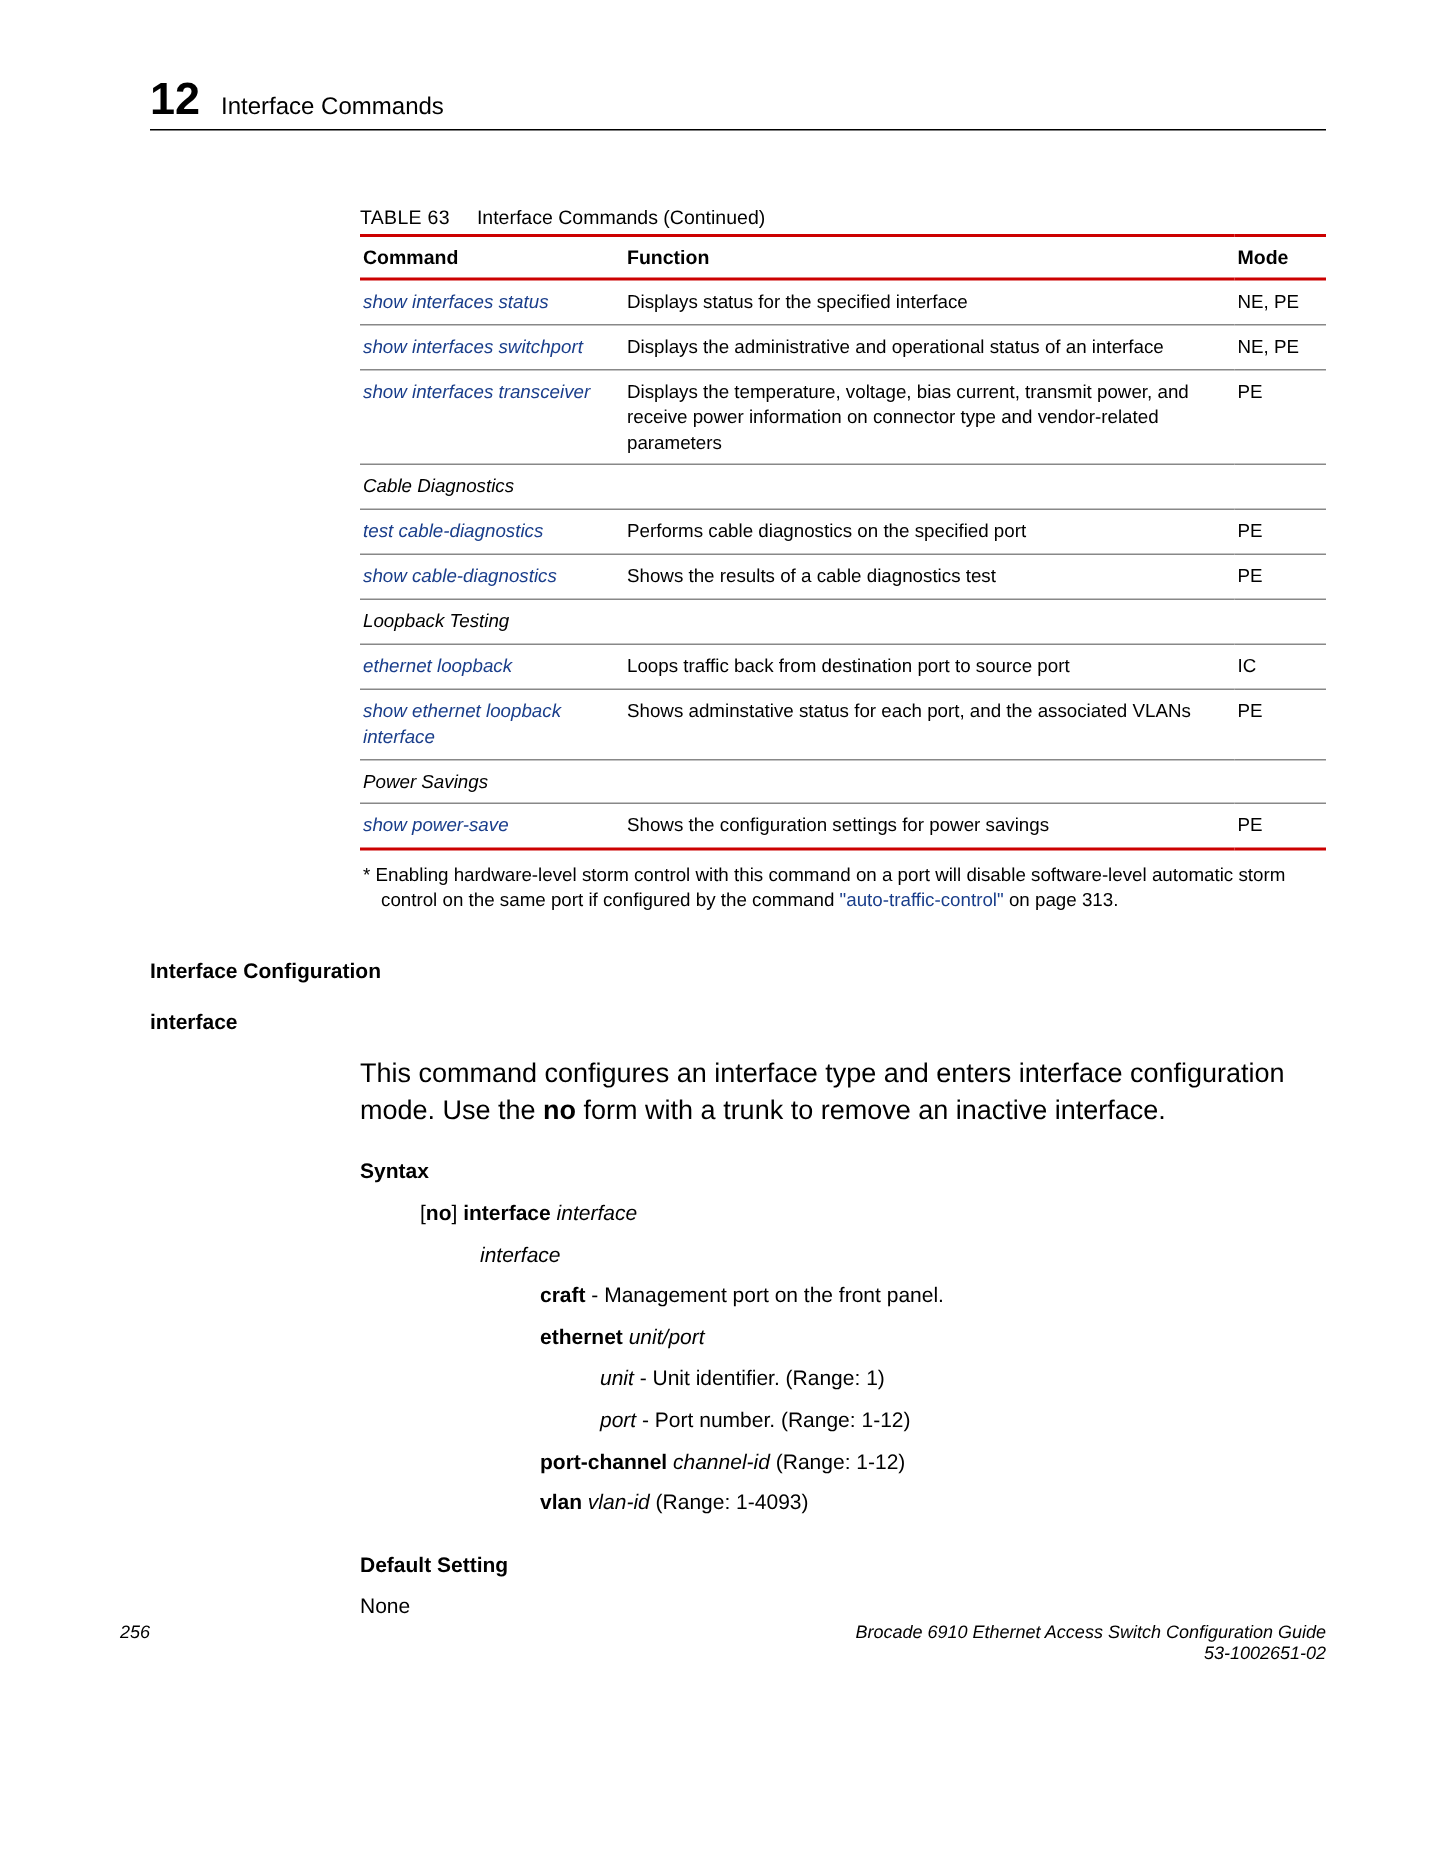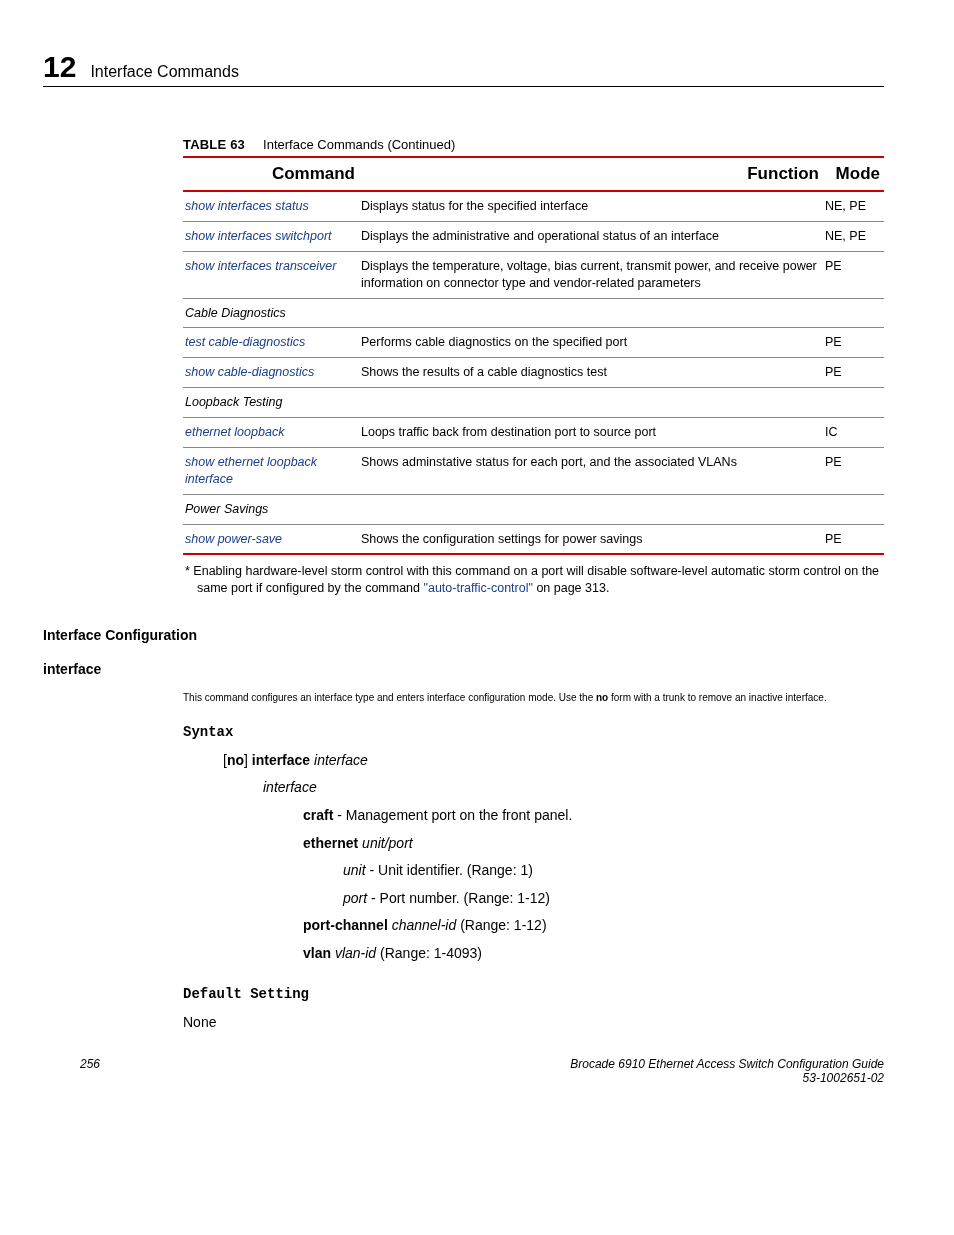--- a/index.html
+++ b/index.html
@@ -4,21 +4,21 @@
 <style>
   body {
     margin: 0;
     padding: 0;
     font-family: Arial, Helvetica, sans-serif;
     background: #fff;
     color: #000;
     width: 954px;
   }
   .page {
-    padding: 50px 70px 40px 43px;
+    padding: 50px 70px 40px 100px;
     box-sizing: border-box;
     height: 1135px;
     position: relative;
   }
   .header {
     display: flex;
     align-items: baseline;
     gap: 14px;
     border-bottom: 1px solid #000;
     padding-bottom: 2px;
@@ -28,35 +28,35 @@
     font-size: 30px;
     font-weight: bold;
   }
   .table-wrap {
     margin-left: 140px;
   }
   .tbl-caption {
     font-size: 13px;
     margin-bottom: 4px;
   }
-  .tbl-caption .tbl-num { font-weight: bold; letter-spacing: 0.2px; }
+  .tbl-caption .tbl-num { font-weight: normal; letter-spacing: 0.2px; }
   table {
     border-collapse: collapse;
     width: 100%;
     font-size: 12.5px;
   }
   thead tr {
     border-top: 2px solid #c00;
     border-bottom: 2px solid #c00;
   }
   thead th {
-    text-align: right;
+    text-align: left;
     font-weight: bold;
     padding: 6px 4px 6px 2px;
-    font-size: 17px;
+    font-size: 13px;
   }
   tbody td {
     padding: 6px 4px 6px 2px;
     vertical-align: top;
     border-bottom: 1px solid #888;
     line-height: 1.35;
   }
   tbody tr.last-data td { border-bottom: 2px solid #c00; }
   tbody tr.group td {
     font-style: italic;
@@ -85,38 +85,37 @@
     font-size: 14px;
     font-weight: bold;
     margin-bottom: 14px;
   }
   .para-area {
     margin-left: 140px;
     font-size: 14px;
     line-height: 1.4;
   }
   .para-full {
-    font-size: 10px;
+    font-size: 18px;
     line-height: 1.4;
     margin-bottom: 18px;
   }
   .sub-h {
     font-weight: bold;
     margin-top: 14px;
     margin-bottom: 8px;
-    font-family: Liberation Mono, monospace;
   }
   .ind1 { margin-left: 40px; margin-bottom: 8px;}
   .ind2 { margin-left: 80px; margin-bottom: 8px;}
   .ind3 { margin-left: 120px; margin-bottom: 8px;}
   em, .it { font-style: italic; }
   .b { font-weight: bold; }
   .footer {
     position: absolute;
-    bottom: 50px;
+    bottom: 26px;
     left: 80px;
     right: 70px;
     display: flex;
     justify-content: space-between;
     font-size: 12px;
     font-style: italic;
   }
   .footer .right { text-align: right; margin-left: 24px; }
   .noform { margin-left:140px; }
 </style>

